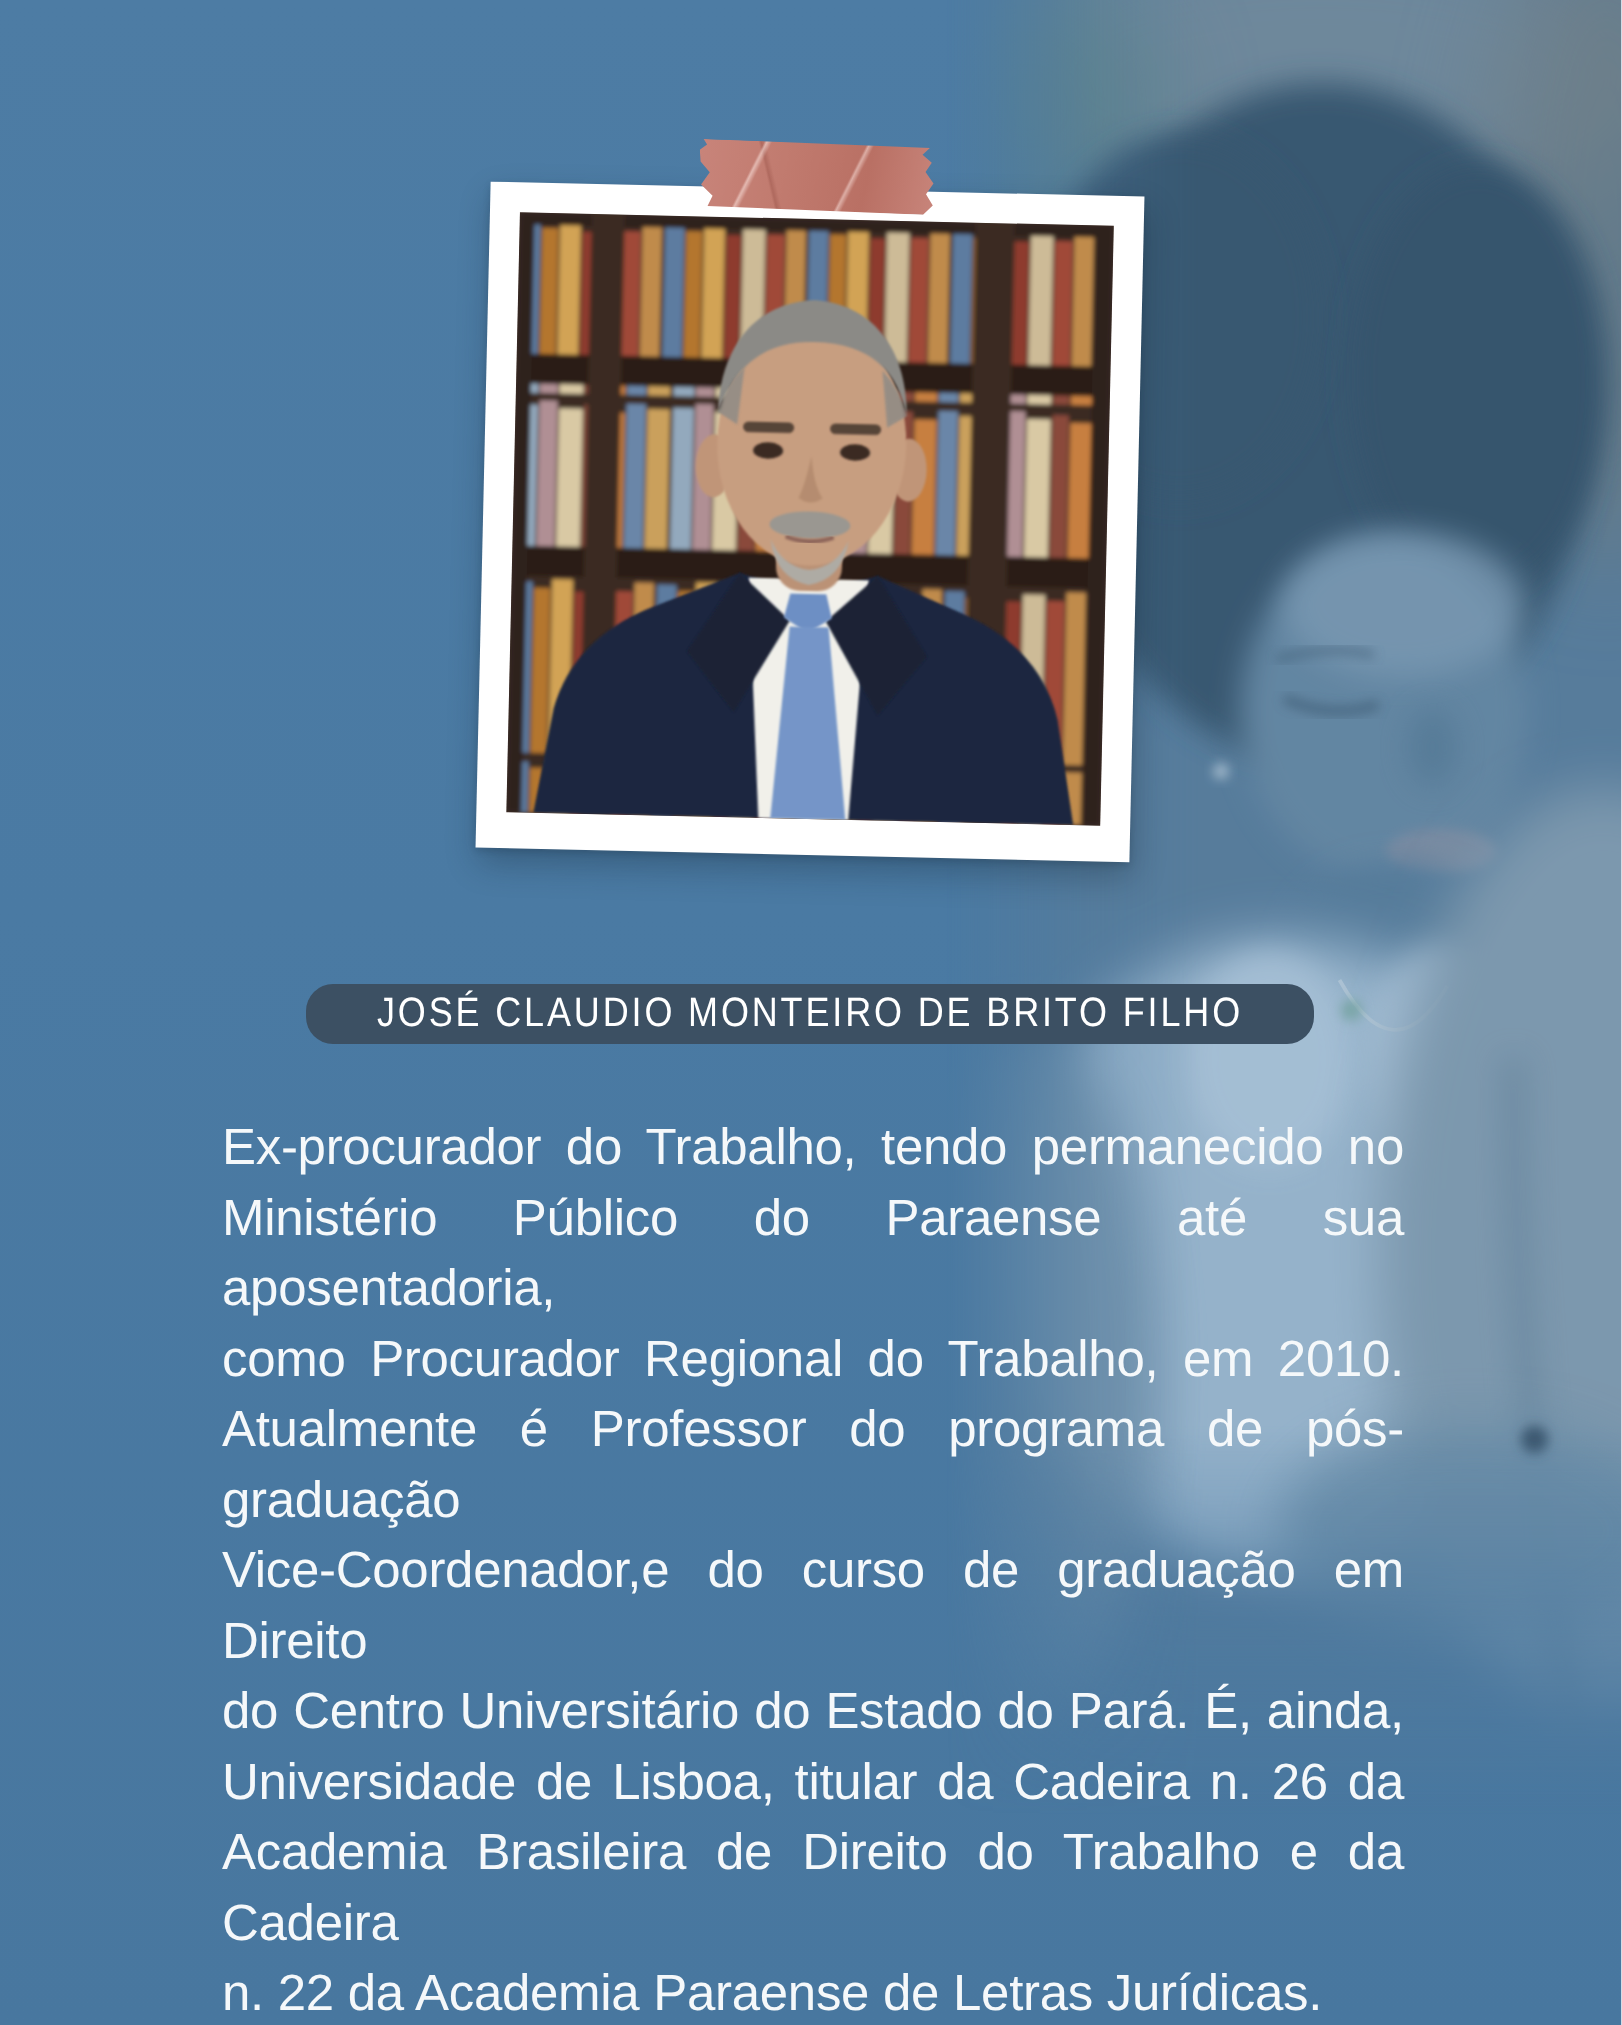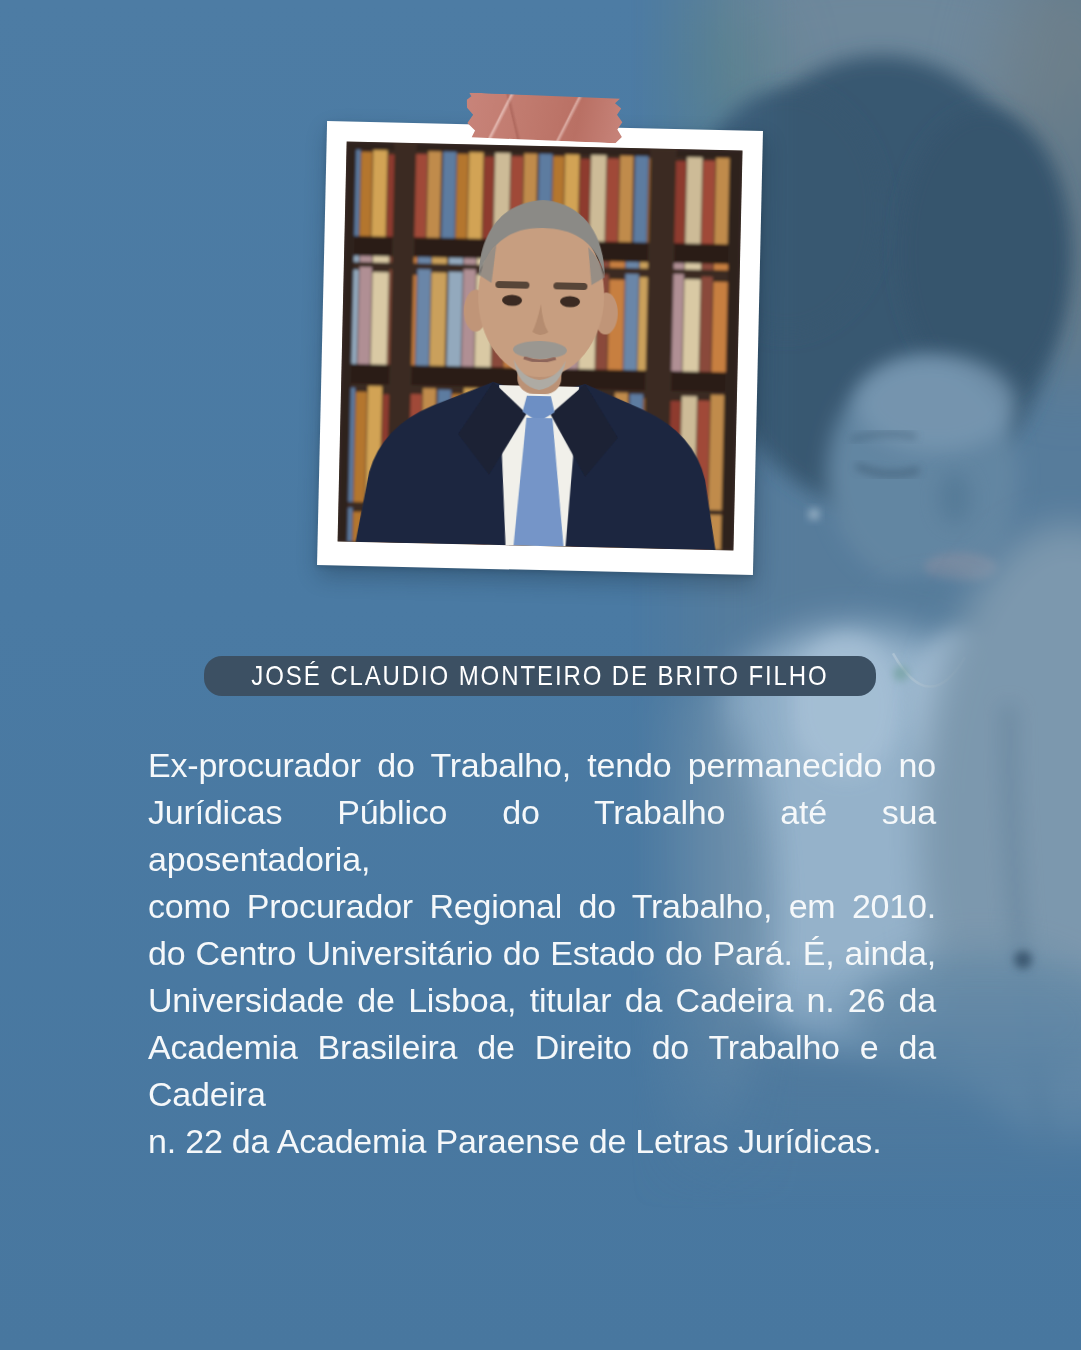--- a/index.html
+++ b/index.html
@@ -210,21 +210,23 @@
   </div>
 
   <div class="tape"></div>
 
   <div class="banner">
     <span>JOSÉ CLAUDIO MONTEIRO DE BRITO FILHO</span>
   </div>
 
   <div class="bio">
     <div class="bio-line">Ex-procurador do Trabalho, tendo permanecido no</div>
-    <div class="bio-line">Jurídicas Público do Trabalho até sua aposentadoria,</div>
+    <div class="bio-line">Ministério Público do Paraense até sua aposentadoria,</div>
     <div class="bio-line">como Procurador Regional do Trabalho, em 2010.</div>
+    <div class="bio-line">Atualmente é Professor do programa de pós-graduação</div>
+    <div class="bio-line">Vice-Coordenador,e do curso de graduação em Direito</div>
     <div class="bio-line">do Centro Universitário do Estado do Pará. É, ainda,</div>
     <div class="bio-line">Universidade de Lisboa, titular da Cadeira n. 26 da</div>
     <div class="bio-line">Academia Brasileira de Direito do Trabalho e da Cadeira</div>
     <div class="bio-line last">n. 22 da Academia Paraense de Letras Jurídicas.</div>
   </div>
 
 </div>
 
 </body></html>

